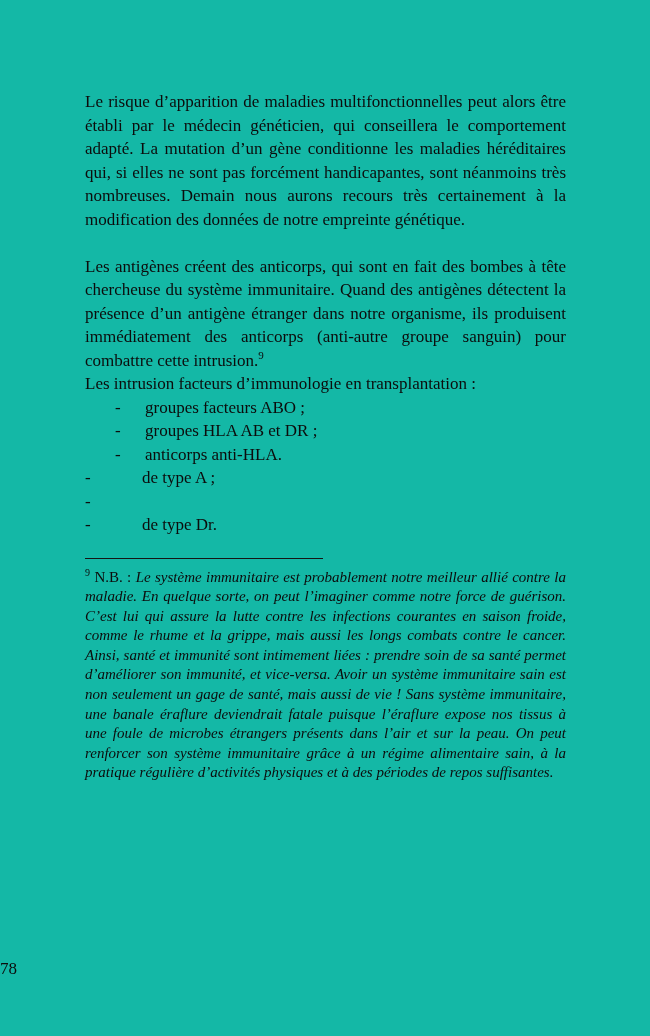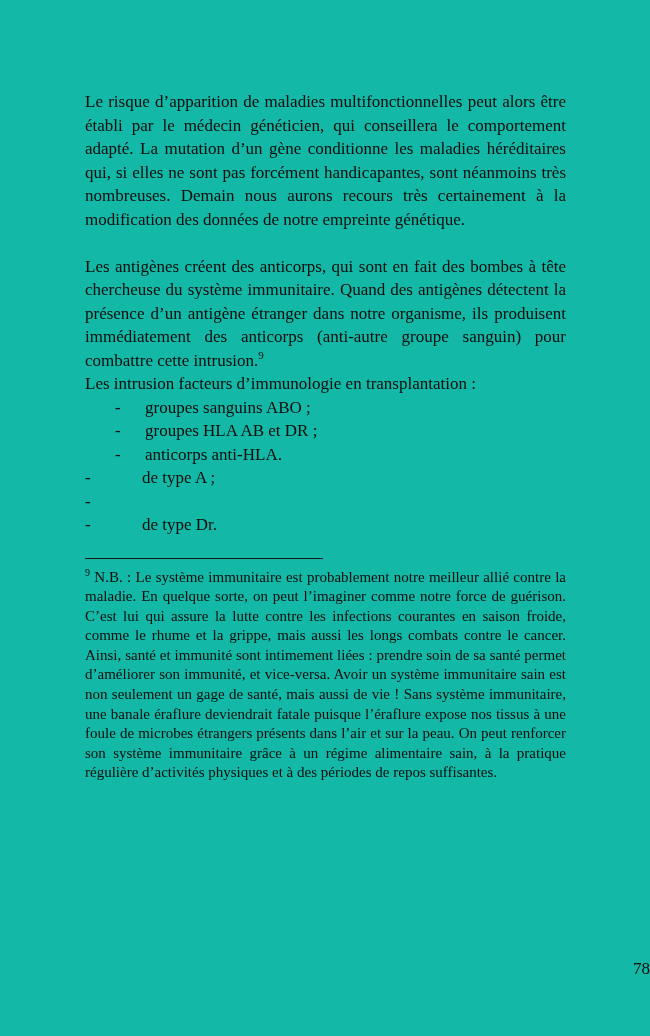--- a/index.html
+++ b/index.html
@@ -51,45 +51,45 @@
     margin: 0;
     font-size: 15px;
     line-height: 19.6px;
     text-align: justify;
   }
   .footnote sup {
     font-size: 10px;
     line-height: 0;
     vertical-align: super;
   }
-  .fn-text { }
+  .fn-text { font-style: italic; }
   .page-number {
     position: absolute;
     bottom: 57px;
     left: 0;
     width: 100%;
-    text-align: right;
+    text-align: left;
     font-size: 17px;
   }
 </style>
 </head>
 <body>
 
 <div class="page">
 
   <p class="para">Le risque d’apparition de maladies multifonctionnelles peut alors être établi par le médecin généticien, qui conseillera le comportement adapté. La mutation d’un gène conditionne les maladies héréditaires qui, si elles ne sont pas forcément handicapantes, sont néanmoins très nombreuses. Demain nous aurons recours très certainement à la modification des données de notre empreinte génétique.</p>
 
   <p class="para gap-before"><span>Les antigènes créent des anticorps, qui sont en fait des bombes à tête chercheuse du système immunitaire. Quand des antigènes détectent la présence d’un antigène étranger dans notre organisme, ils produisent immédiatement des anticorps (anti-autre groupe sanguin) pour combattre cette intrusion.</span><sup class="fn-ref">9</sup></p>
 
   <p class="para">Les intrusion facteurs d’immunologie en transplantation :</p>
 
   <div class="list factors-list">
     <div class="list-item">
       <span class="dash">-</span>
-      <span class="list-text">groupes sanguins ABO ;</span>
+      <span class="list-text">groupes facteurs ABO ;</span>
     </div>
     <div class="list-item">
       <span class="dash">-</span>
       <span class="list-text">groupes HLA AB et DR ;</span>
     </div>
     <div class="list-item">
       <span class="dash">-</span>
       <span class="list-text">anticorps anti-HLA.</span>
     </div>
   </div>

